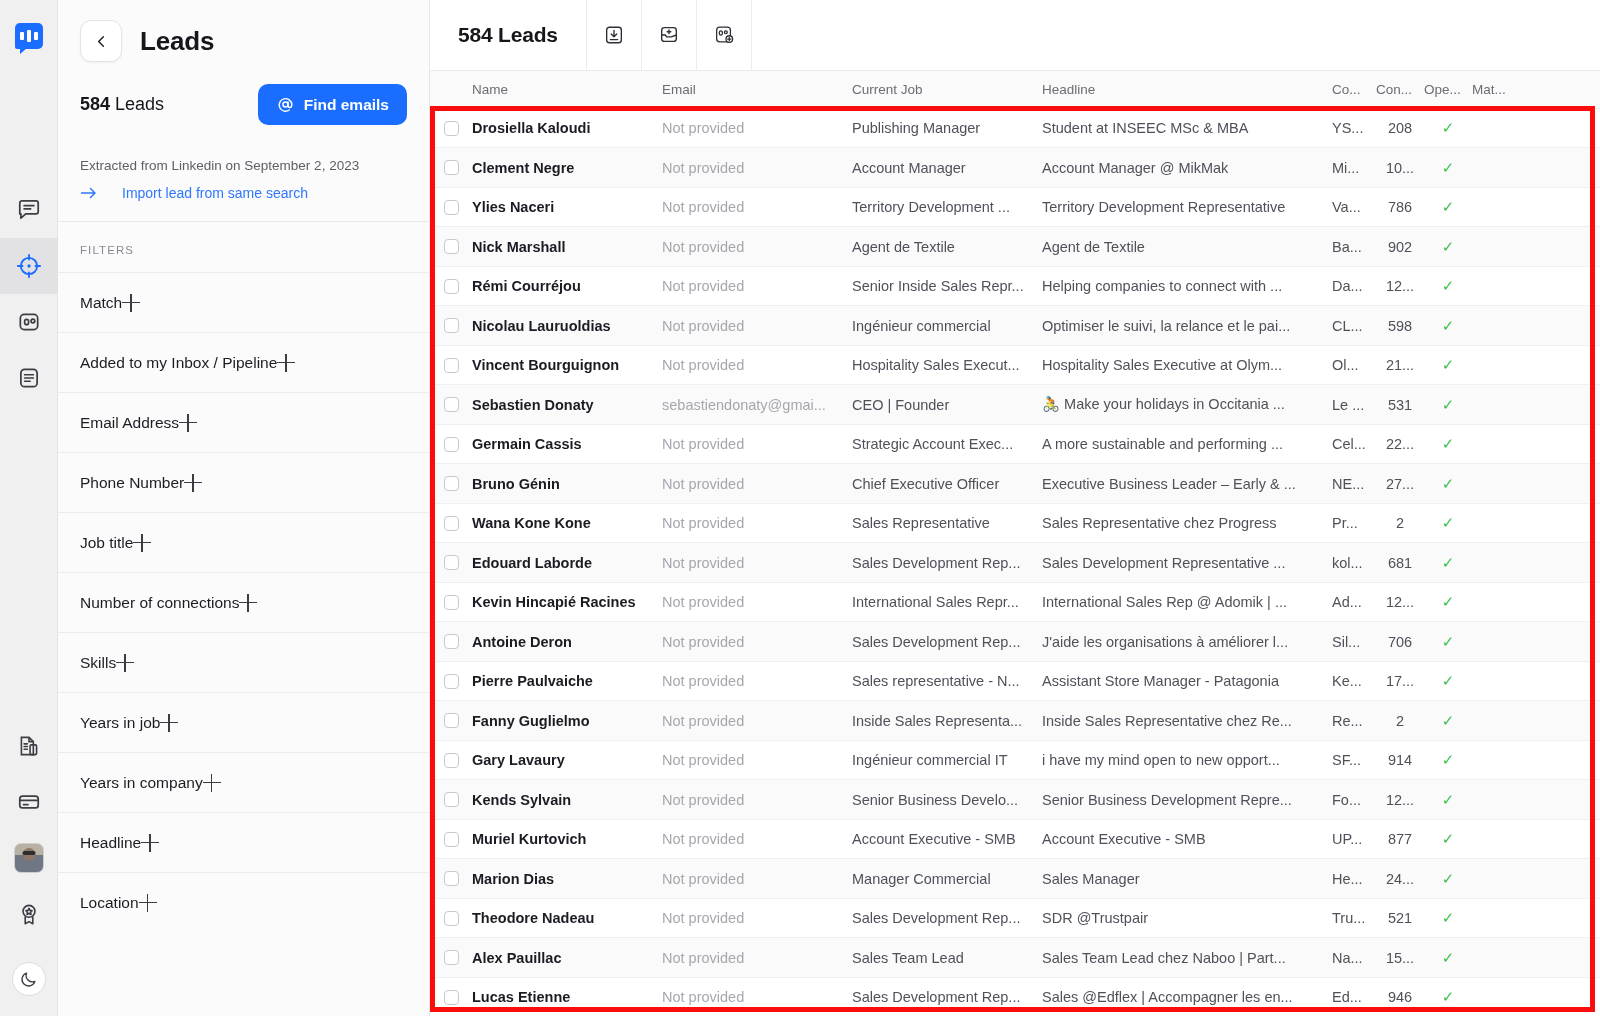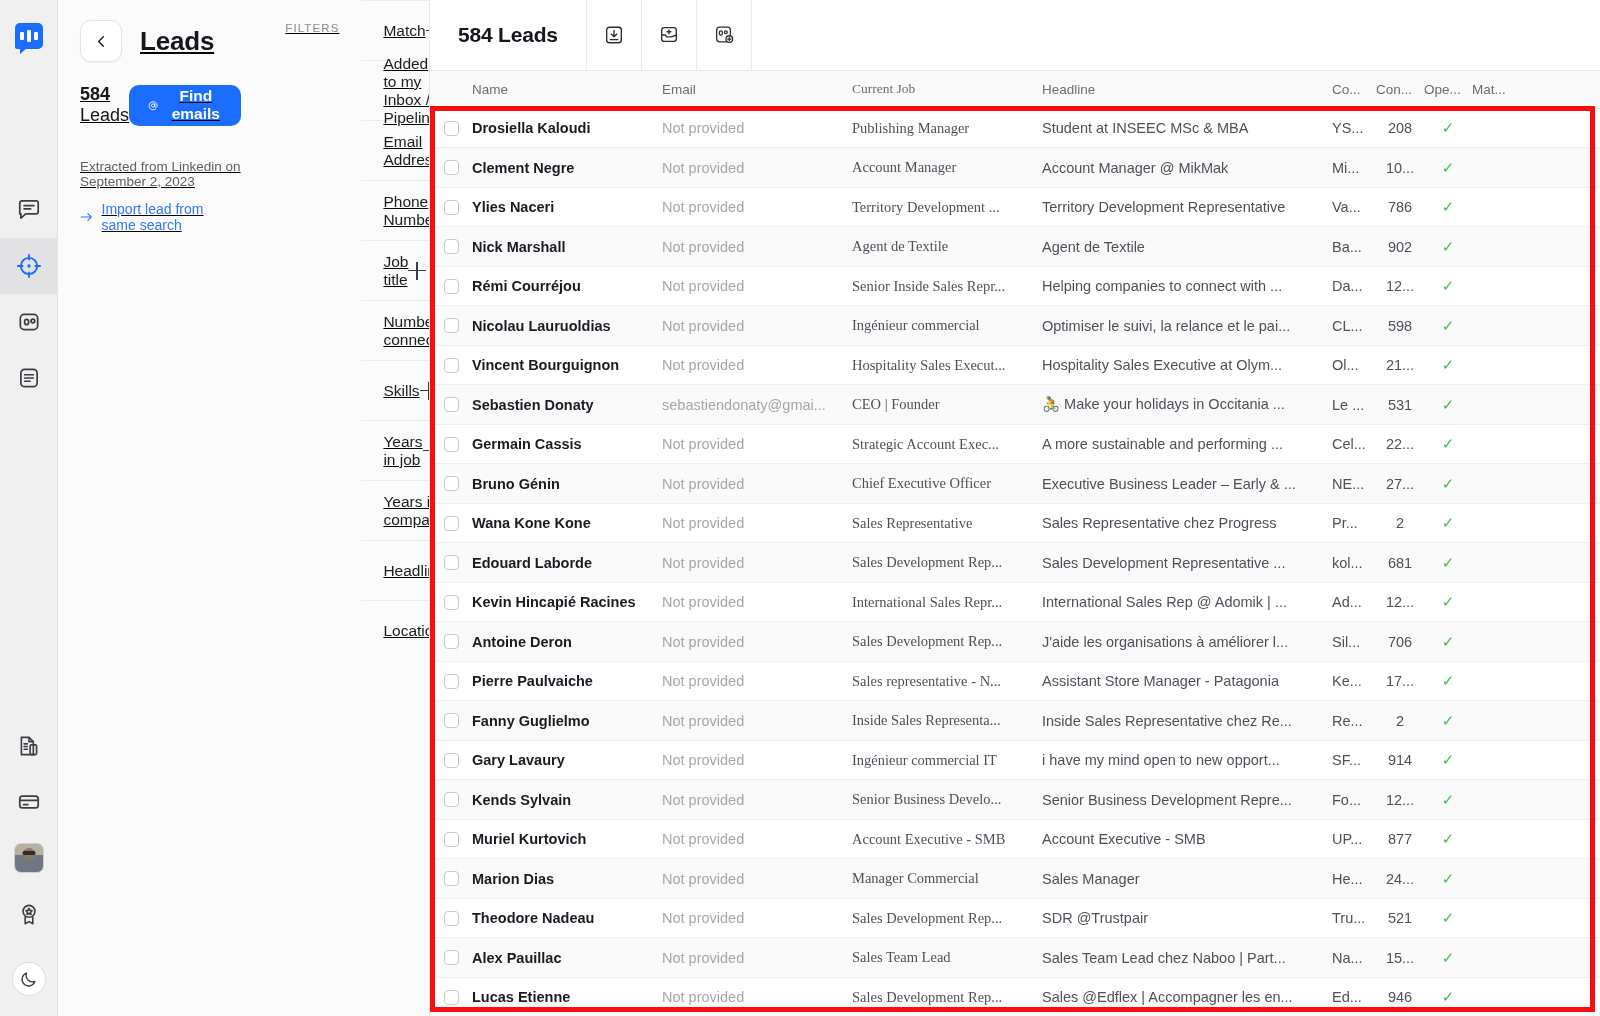--- a/index.html
+++ b/index.html
@@ -53,21 +53,21 @@
   .moon-btn {
     width: 34px; height: 34px; border-radius: 50%;
     background: #fff; border: 1px solid #dcdce0;
     display: flex; align-items: center; justify-content: center;
   }
 
   
   .panel {
     width: 372px; flex: 0 0 372px; height: 1016px;
     background: #fbfbfb; border-right: 1px solid #e6e6e8;
-    display: flex; flex-direction: row; overflow: hidden; text-decoration: underline;
+    display: flex; flex-direction: column; overflow: hidden;
   }
   .panel-head { padding: 20px 22px 0 22px; }
   .title-row { display: flex; align-items: center; gap: 18px; }
   .back-btn {
     width: 42px; height: 42px; border-radius: 11px;
     background: #fff; border: 1px solid #e4e4e7;
     display: flex; align-items: center; justify-content: center;
     box-shadow: 0 1px 2px rgba(0,0,0,.05);
   }
   .page-title { font-size: 26px; font-weight: 700; color: #16161d; letter-spacing: -.2px; }
@@ -80,21 +80,21 @@
   .list-name { font-size: 21px; font-weight: 700; color: #16161d; letter-spacing: -.2px; }
   .count-row { display: flex; align-items: center; justify-content: space-between; margin-top: 22px; }
   .count-text { font-size: 18px; color: #16161d; }
   .count-text b { font-weight: 700; }
   .find-btn {
     background: #1a6dff; color: #fff; border: none; border-radius: 10px;
     height: 41px; padding: 0 18px; display: flex; align-items: center; gap: 9px;
     font-size: 15.5px; font-weight: 700; font-family: inherit; cursor: pointer;
   }
   .extracted { font-size: 13.5px; color: #5e5e68; margin-top: 33px; }
-  .import-row { display: flex; align-items: center; gap: 8px; margin-top: 12px; padding-bottom: 20px; }
+  .import-row { display: flex; align-items: center; gap: 24px; margin-top: 12px; padding-bottom: 20px; }
   .import-link { font-size: 14px; color: #2f77ff; cursor: pointer; }
   .panel-divider { height: 1px; background: #e9e9ec; }
   .filters-label {
     font-size: 11.5px; letter-spacing: 1.1px; color: #8a8a94;
     padding: 22px 22px 16px 22px; text-transform: uppercase;
   }
   .filter-list { flex: 1 1 auto; overflow: hidden; }
   .filter-item {
     height: 60px; display: flex; align-items: center; justify-content: flex-start;
     padding: 0 22px; border-top: 1px solid #ececef; background: #fbfbfb;
@@ -138,21 +138,21 @@
   .c-chk { width: 42px; flex: 0 0 42px; display: flex; justify-content: center; }
   .chk {
     width: 15px; height: 15px; border: 1.5px solid #c8c8cf;
     border-radius: 4px; background: #fff; cursor: pointer;
   }
   .c-name { width: 190px; flex: 0 0 190px; font-weight: 700; color: #1b1b23;
             white-space: nowrap; overflow: hidden; text-overflow: ellipsis; padding-right: 8px; }
   .c-email { width: 190px; flex: 0 0 190px; color: #a6a6af;
              white-space: nowrap; overflow: hidden; text-overflow: ellipsis; padding-right: 10px; }
   .c-job { width: 190px; flex: 0 0 190px; color: #50505b;
-           white-space: nowrap; overflow: hidden; text-overflow: ellipsis; padding-right: 16px; font-family: Liberation Serif, serif; }
+           white-space: nowrap; overflow: hidden; text-overflow: ellipsis; padding-right: 16px; }
   .c-head { width: 290px; flex: 0 0 290px; color: #50505b;
             white-space: nowrap; overflow: hidden; text-overflow: ellipsis; padding-right: 10px; }
   .c-co { width: 44px; flex: 0 0 44px; color: #50505b; white-space: nowrap;
           overflow: hidden; text-overflow: ellipsis; }
   .c-con { width: 48px; flex: 0 0 48px; color: #50505b; text-align: center; }
   .c-ope { width: 48px; flex: 0 0 48px; text-align: center; color: #35c14a; font-size: 15px; }
   .c-mat { width: 48px; flex: 0 0 48px; }
 
   .thead .c-name, .thead .c-email, .thead .c-job,
   .thead .c-head, .thead .c-co, .thead .c-con,

